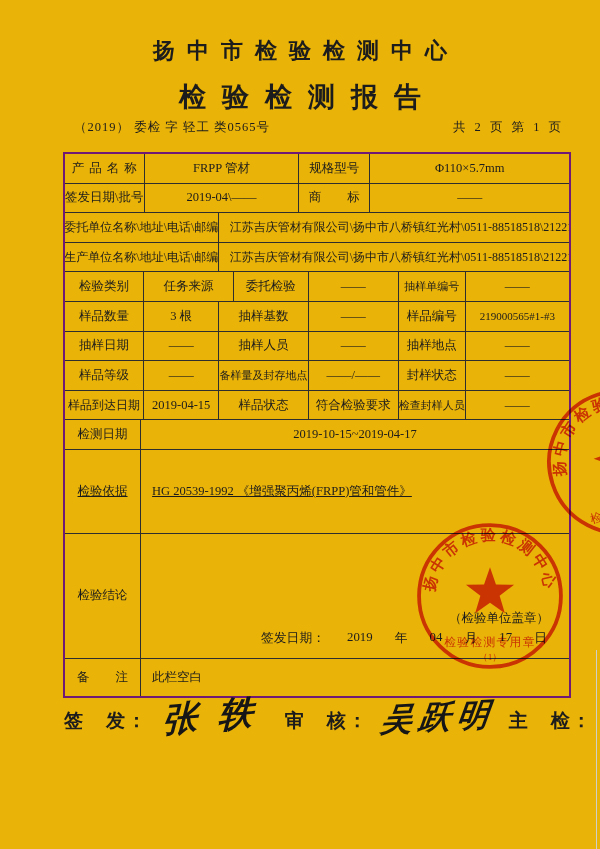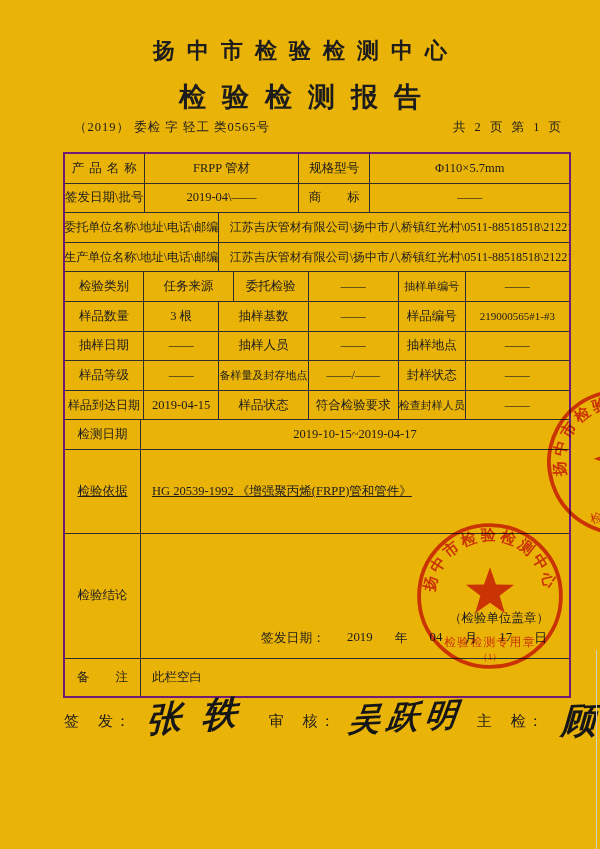--- a/index.html
+++ b/index.html
@@ -63,21 +63,21 @@
   }
   
   .stamp{ position:absolute; mix-blend-mode:multiply; opacity:0.92; pointer-events:none; }
   .stamp-main{ left:414px; top:520px; width:152px; height:152px; }
   .stamp-edge{ left:544px; top:386px; width:152px; height:152px; transform:rotate(-18deg); }
   
   .sign-row{
     position:absolute; left:64px; top:692px; right:26px; height:58px;
     display:flex; align-items:center;
   }
-  .sign-label{ font-size:15px; letter-spacing:2px; white-space:nowrap; }
+  .sign-label{ font-size:19px; letter-spacing:2px; white-space:nowrap;font-weight:bold; }
   .sig{
     font-size:35px; font-style:italic; font-weight:bold;
     letter-spacing:6px; white-space:nowrap; color:#161616;
     transform:rotate(-5deg) skewX(-6deg);
   }
   .sig-1{ margin:0 26px 10px 14px; }
   .sig-2{ margin:0 14px 6px 12px; font-size:32px; transform:rotate(-3deg) skewX(-10deg); }
   .sig-3{ margin:0 0 4px 16px; letter-spacing:16px; transform:rotate(-2deg) skewX(-4deg); }
   
   .scan-edge{ position:absolute; right:3px; top:650px; bottom:0; width:1px; background:#cfcfca; }

